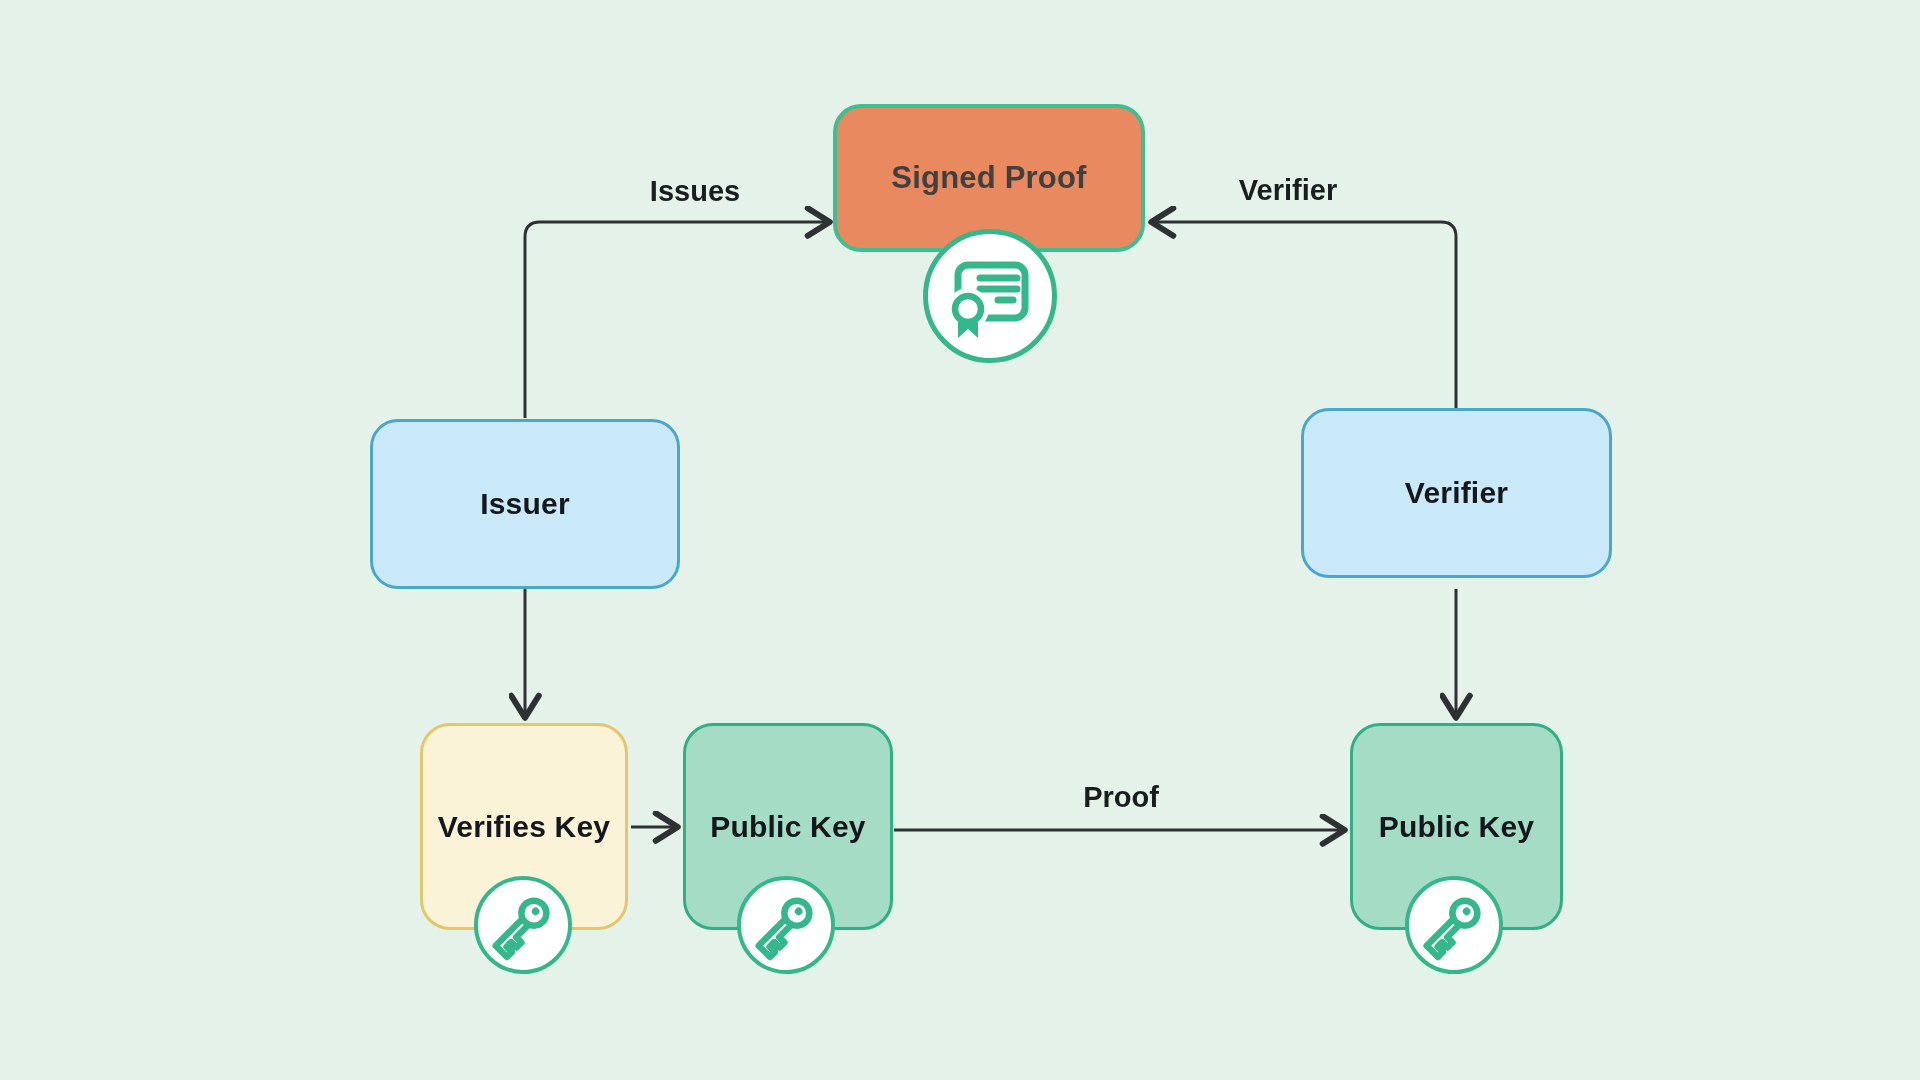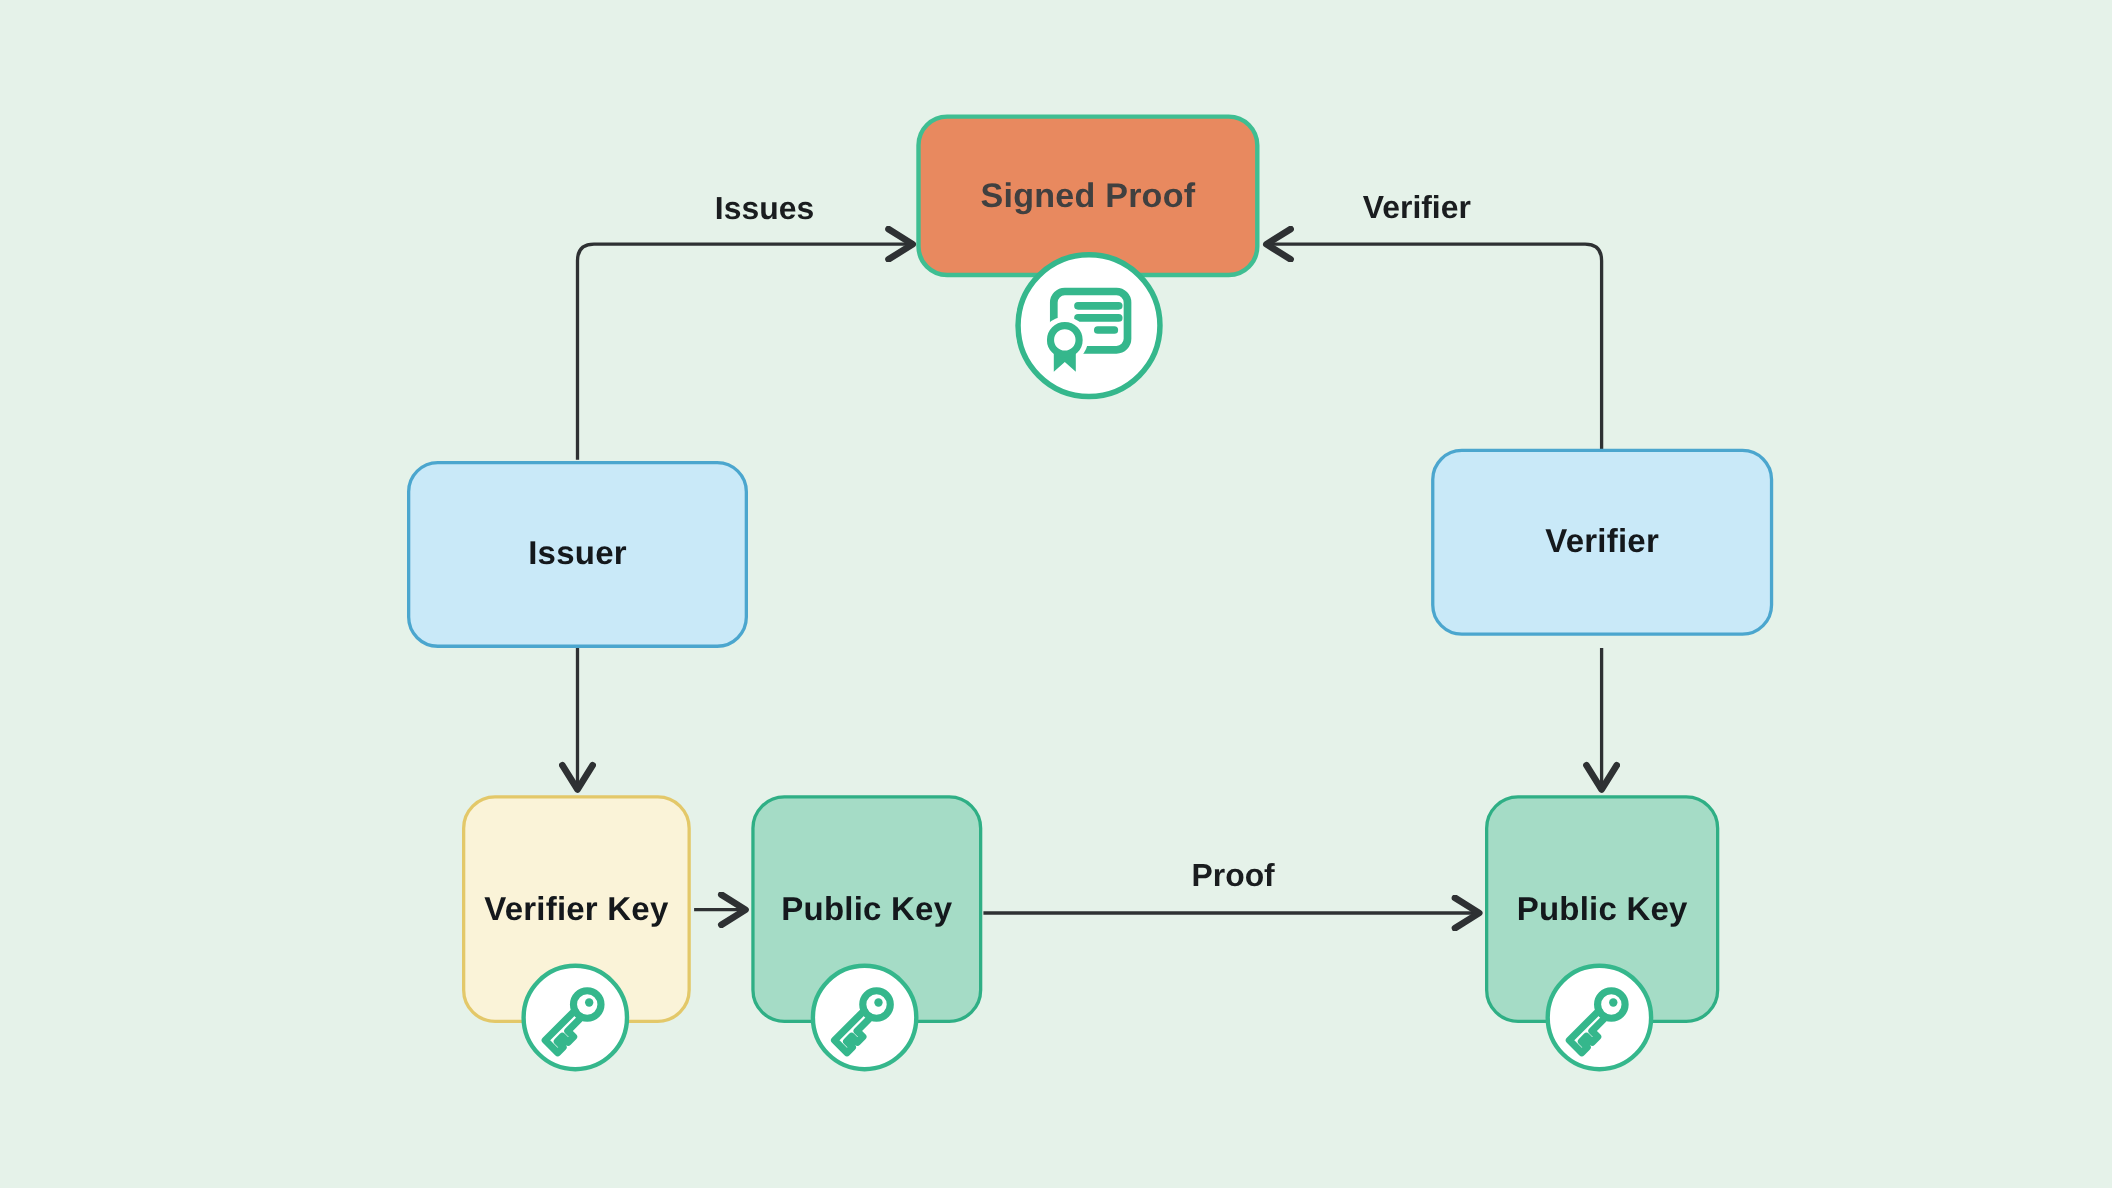--- a/index.html
+++ b/index.html
@@ -75,21 +75,21 @@
   <div class="node node-signed-proof">
     <span class="node-label">Signed Proof</span>
   </div>
   <div class="node node-issuer">
     <span class="node-label">Issuer</span>
   </div>
   <div class="node node-verifier">
     <span class="node-label">Verifier</span>
   </div>
   <div class="node node-private-key">
-    <span class="node-label">Verifier Key</span>
+    <span class="node-label">Verifies Key</span>
   </div>
   <div class="node node-public-key-left">
     <span class="node-label">Public Key</span>
   </div>
   <div class="node node-public-key-right">
     <span class="node-label">Public Key</span>
   </div>
 
   <div class="icon-circle cert-circle">
     <svg width="124" height="124" viewBox="0 0 124 124" xmlns="http://www.w3.org/2000/svg">

